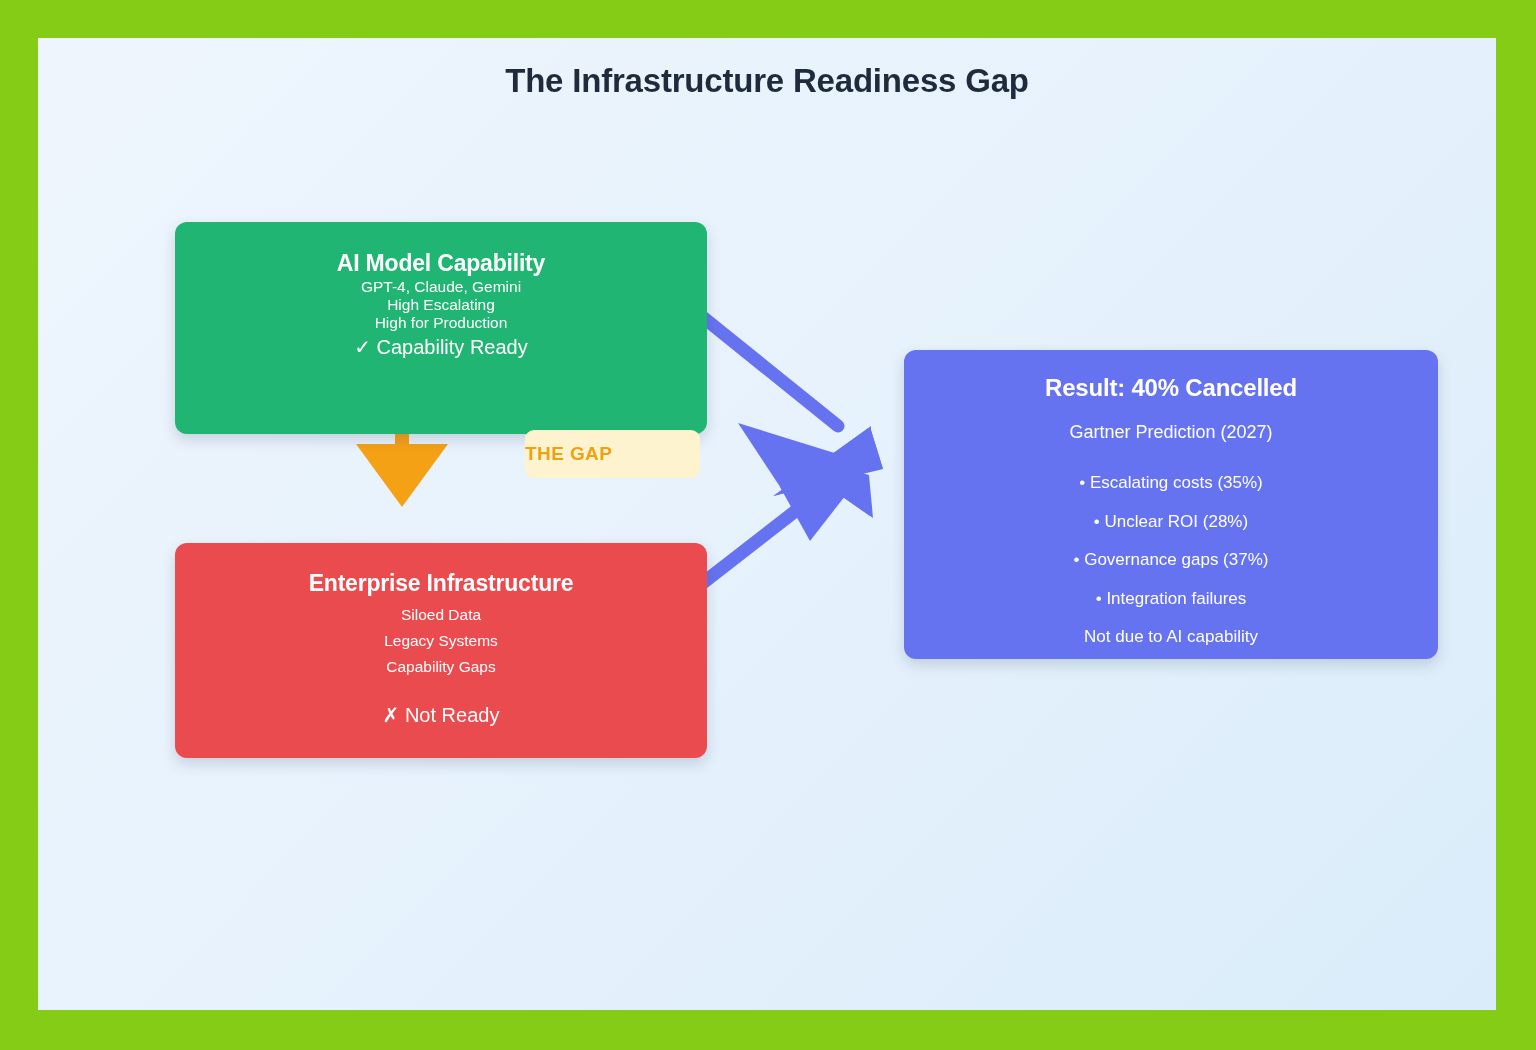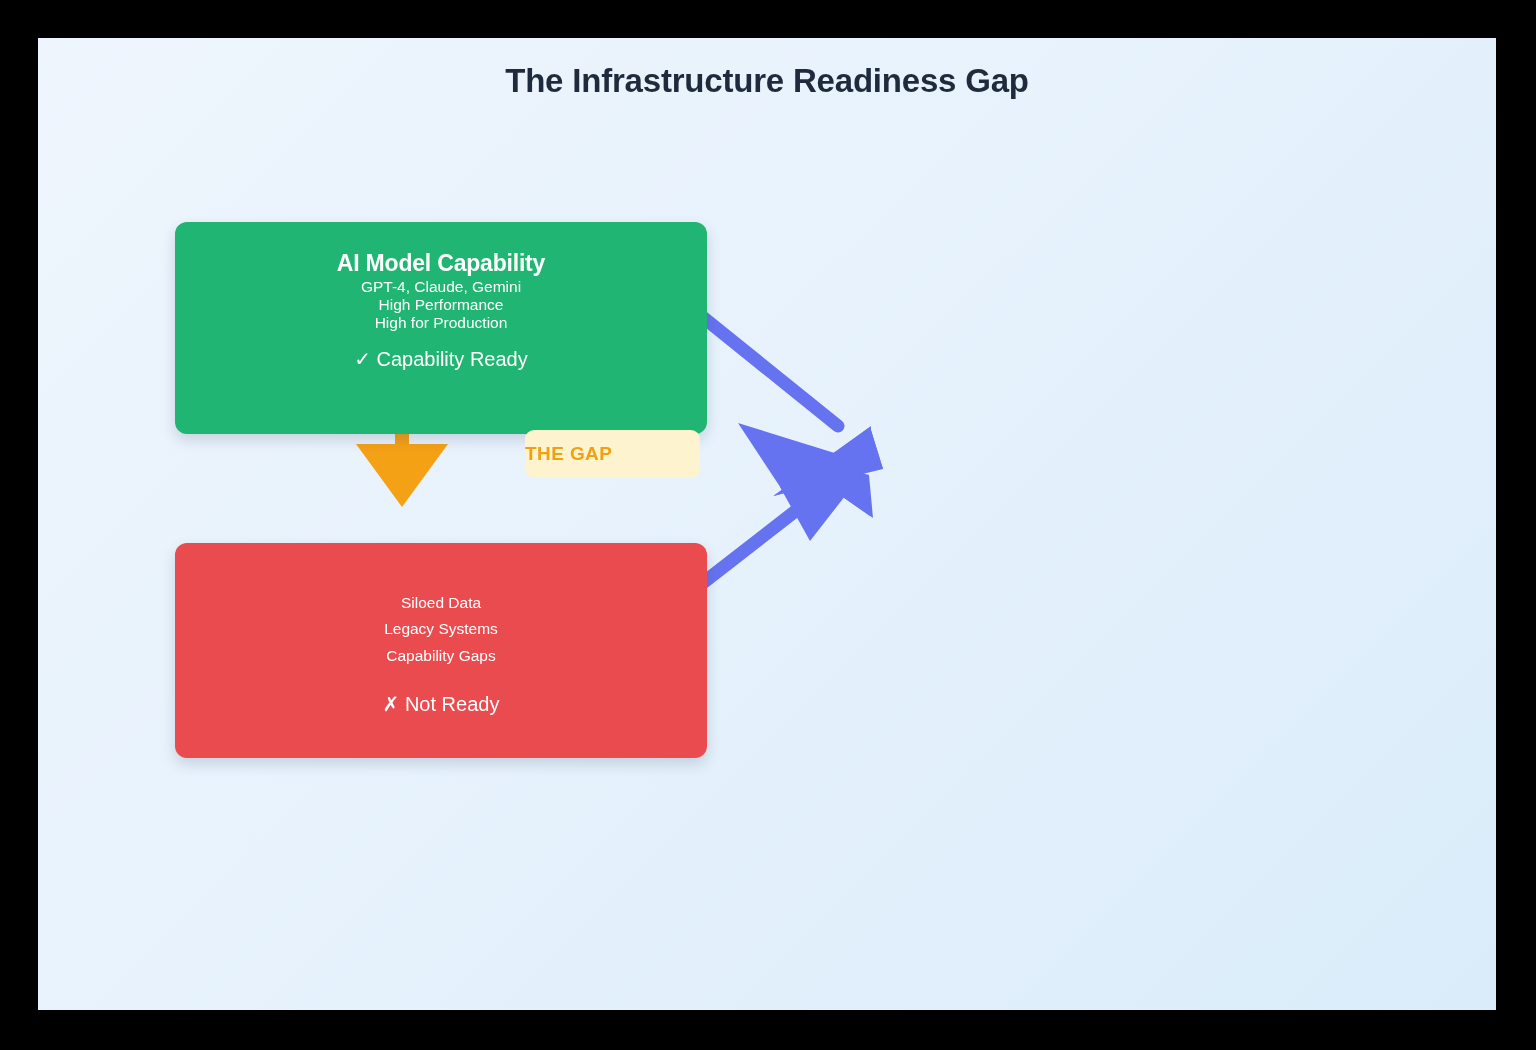--- a/index.html
+++ b/index.html
@@ -5,21 +5,21 @@
   * { margin:0; padding:0; box-sizing:border-box; }
   html, body {
     width:1536px; height:1050px;
     background:#ffffff;
     font-family:"Liberation Sans", sans-serif;
     overflow:hidden;
   }
   #canvas {
     position:relative;
     width:1536px; height:1050px;
-    background:#000000;
+    background:#84cc16;
   }
   
   #card {
     position:absolute;
     left:38px; top:38px;
     width:1458px; height:972px;
     background:linear-gradient(135deg,#eef5fd 0%,#e7f2fc 45%,#daecfa 100%);
   }
   
   #title {
@@ -69,21 +69,21 @@
 
   
   #node-capability {
     left:137px; top:184px;
     width:532px; height:212px;
     background:#21b573;
     padding-top:28px;
   }
   #node-capability .node-line { }
   #node-capability .node-line:first-of-type { margin-top:24px; }
-  #node-capability .node-status { margin-top:15px; }
+  #node-capability .node-status { margin-top:3px; }
 
   
   #node-infrastructure {
     left:137px; top:505px;
     width:532px; height:215px;
     background:#ea4b4e;
     padding-top:27px;
   }
   #node-infrastructure .node-line { margin-top:8px; }
   #node-infrastructure .node-line:first-of-type { margin-top:24px; }
@@ -157,31 +157,41 @@
       <g>
         <polygon points="742,420 832,426 760,476" fill="#6673f0"></polygon>
         <polygon points="742,449 832,426 772,503" fill="#6673f0"></polygon>
         <polygon points="700,385 832,426 760,476" fill="#6673f0"></polygon>
       </g>
     </svg>
 
     <div class="node" id="node-capability">
       <div class="node-title">AI Model Capability</div>
       <div class="node-line">GPT-4, Claude, Gemini</div>
-      <div class="node-line">High Performance</div>
+      <div class="node-line">High Escalating</div>
       <div class="node-line">High for Production</div>
       <div class="node-status">✓ Capability Ready</div>
     </div>
 
     <div class="node" id="node-infrastructure">
+      <div class="node-title">Enterprise Infrastructure</div>
       <div class="node-line">Siloed Data</div>
       <div class="node-line">Legacy Systems</div>
       <div class="node-line">Capability Gaps</div>
       <div class="node-status">✗ Not Ready</div>
     </div>
 
+    <div class="node" id="node-result">
+      <div class="node-title">Result: 40% Cancelled</div>
+      <div class="result-sub">Gartner Prediction (2027)</div>
+      <div class="bullet first">• Escalating costs (35%)</div>
+      <div class="bullet">• Unclear ROI (28%)</div>
+      <div class="bullet">• Governance gaps (37%)</div>
+      <div class="bullet">• Integration failures</div>
+      <div class="result-foot">Not due to AI capability</div>
+    </div>
 
     <div id="gap-badge">
       <span>THE GAP</span>
     </div>
 
   </div>
 </div>
 
 </body></html>

